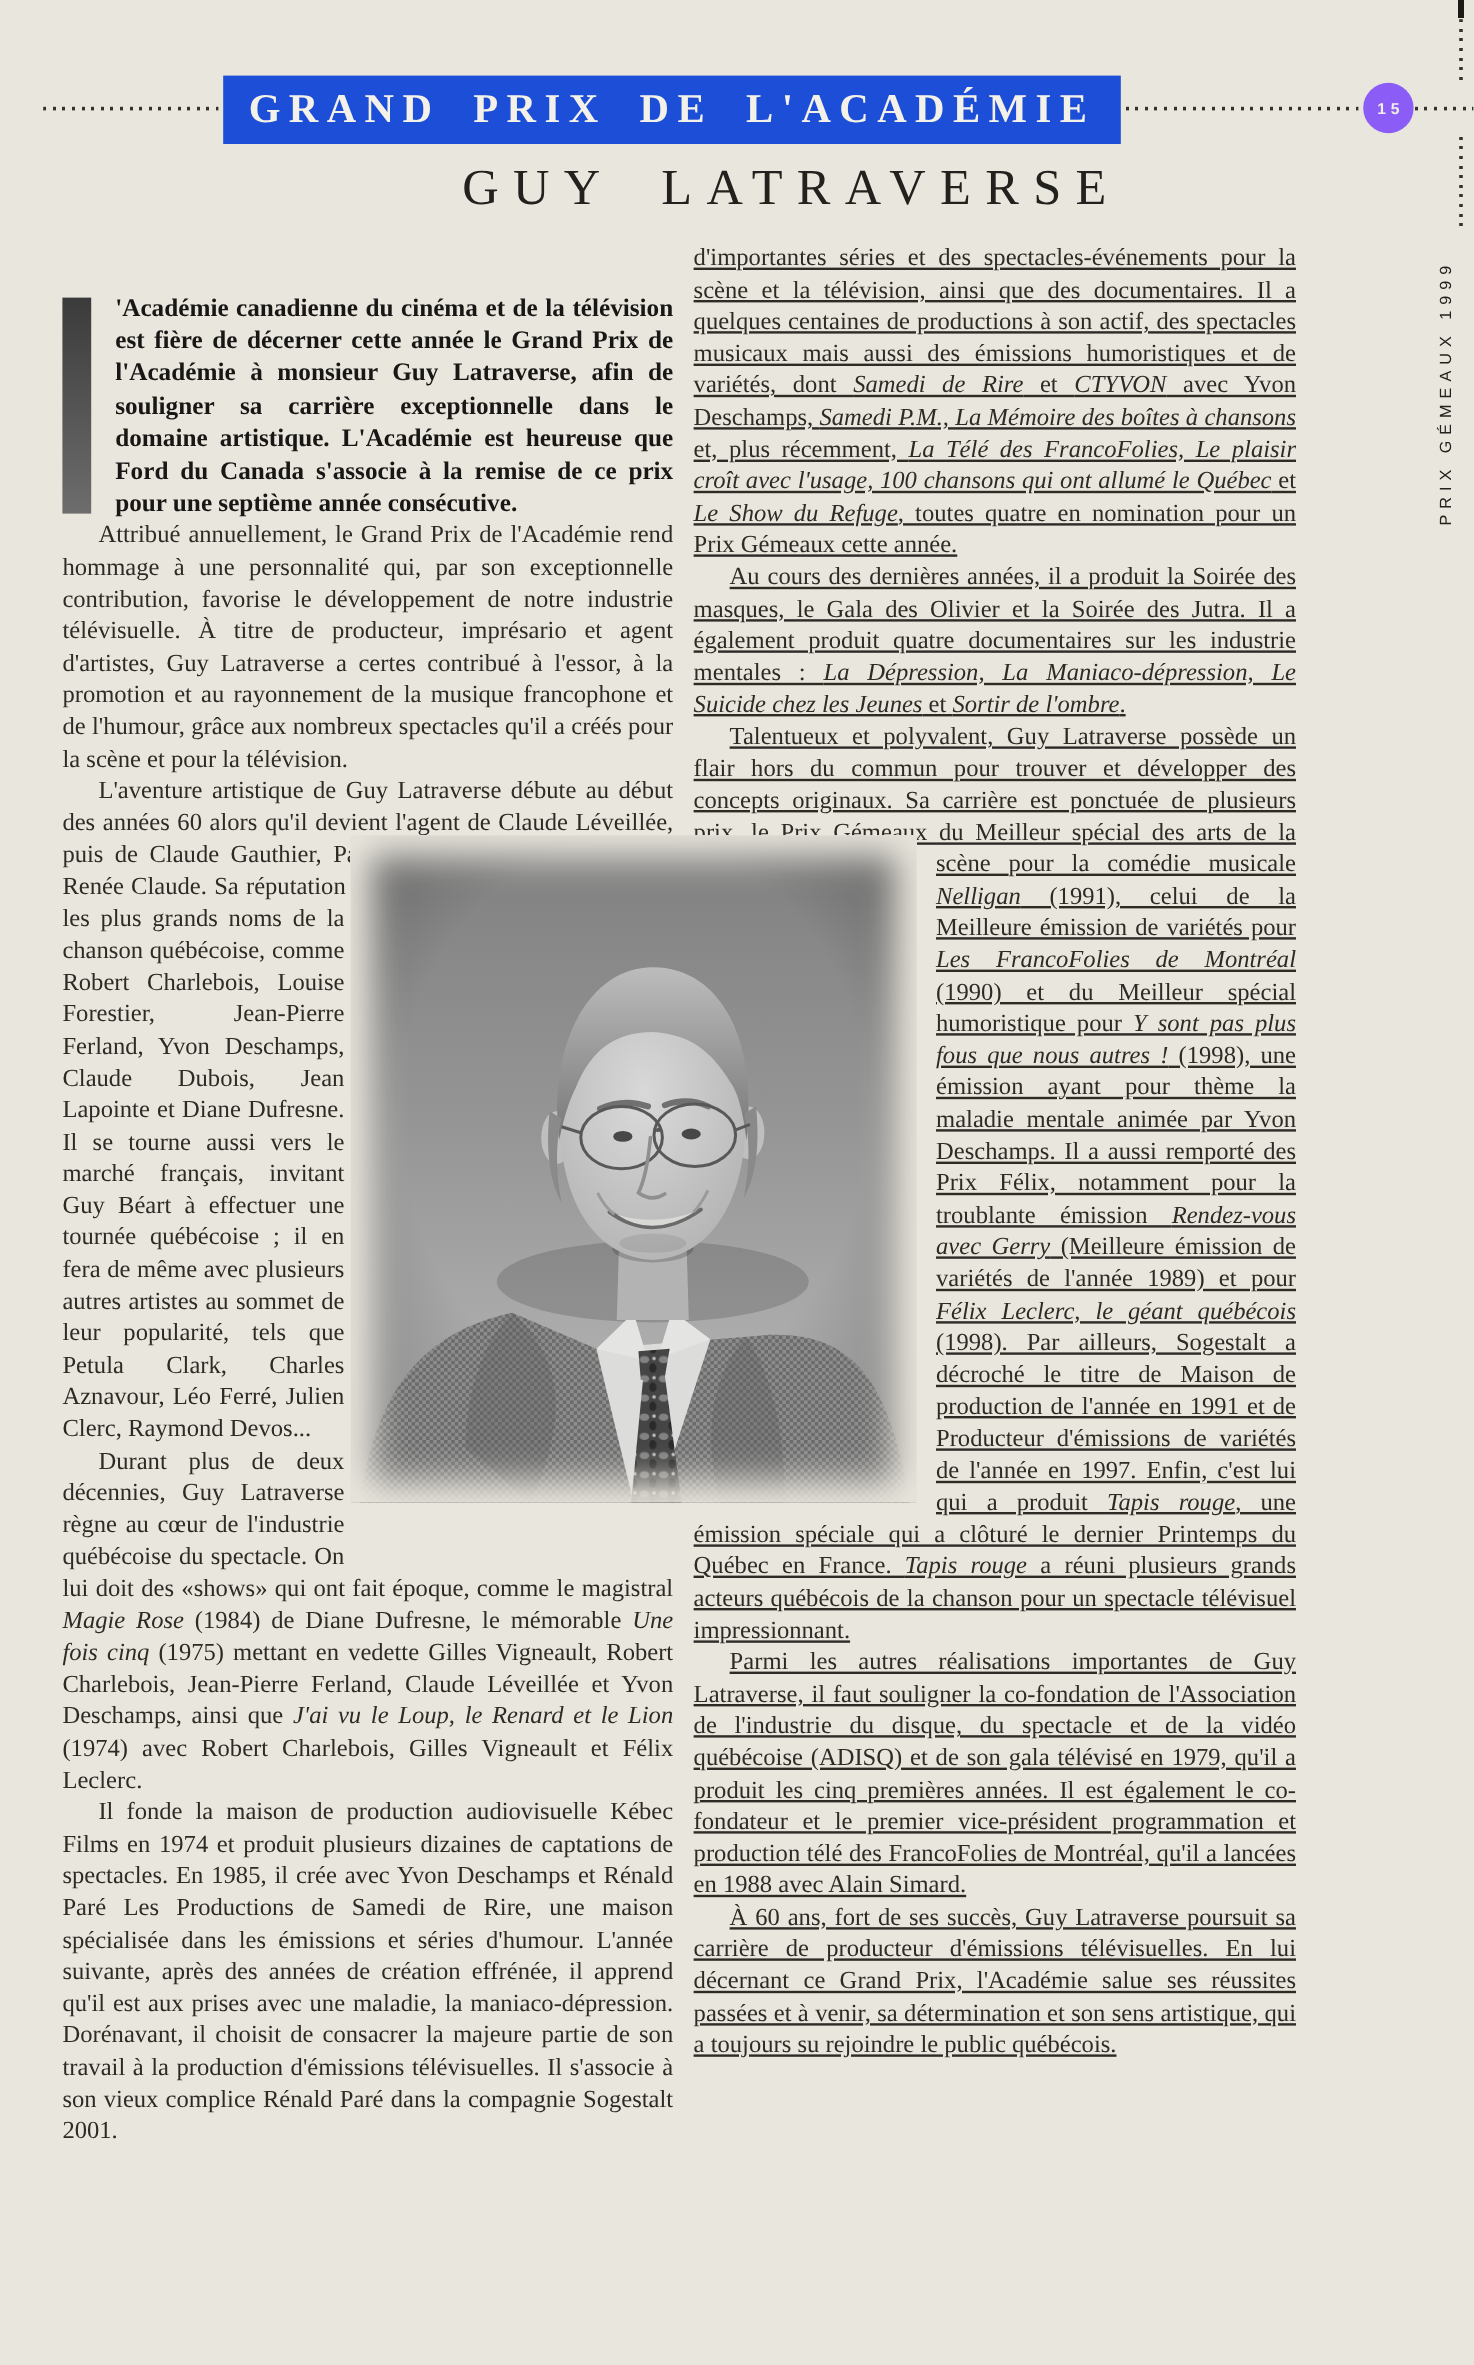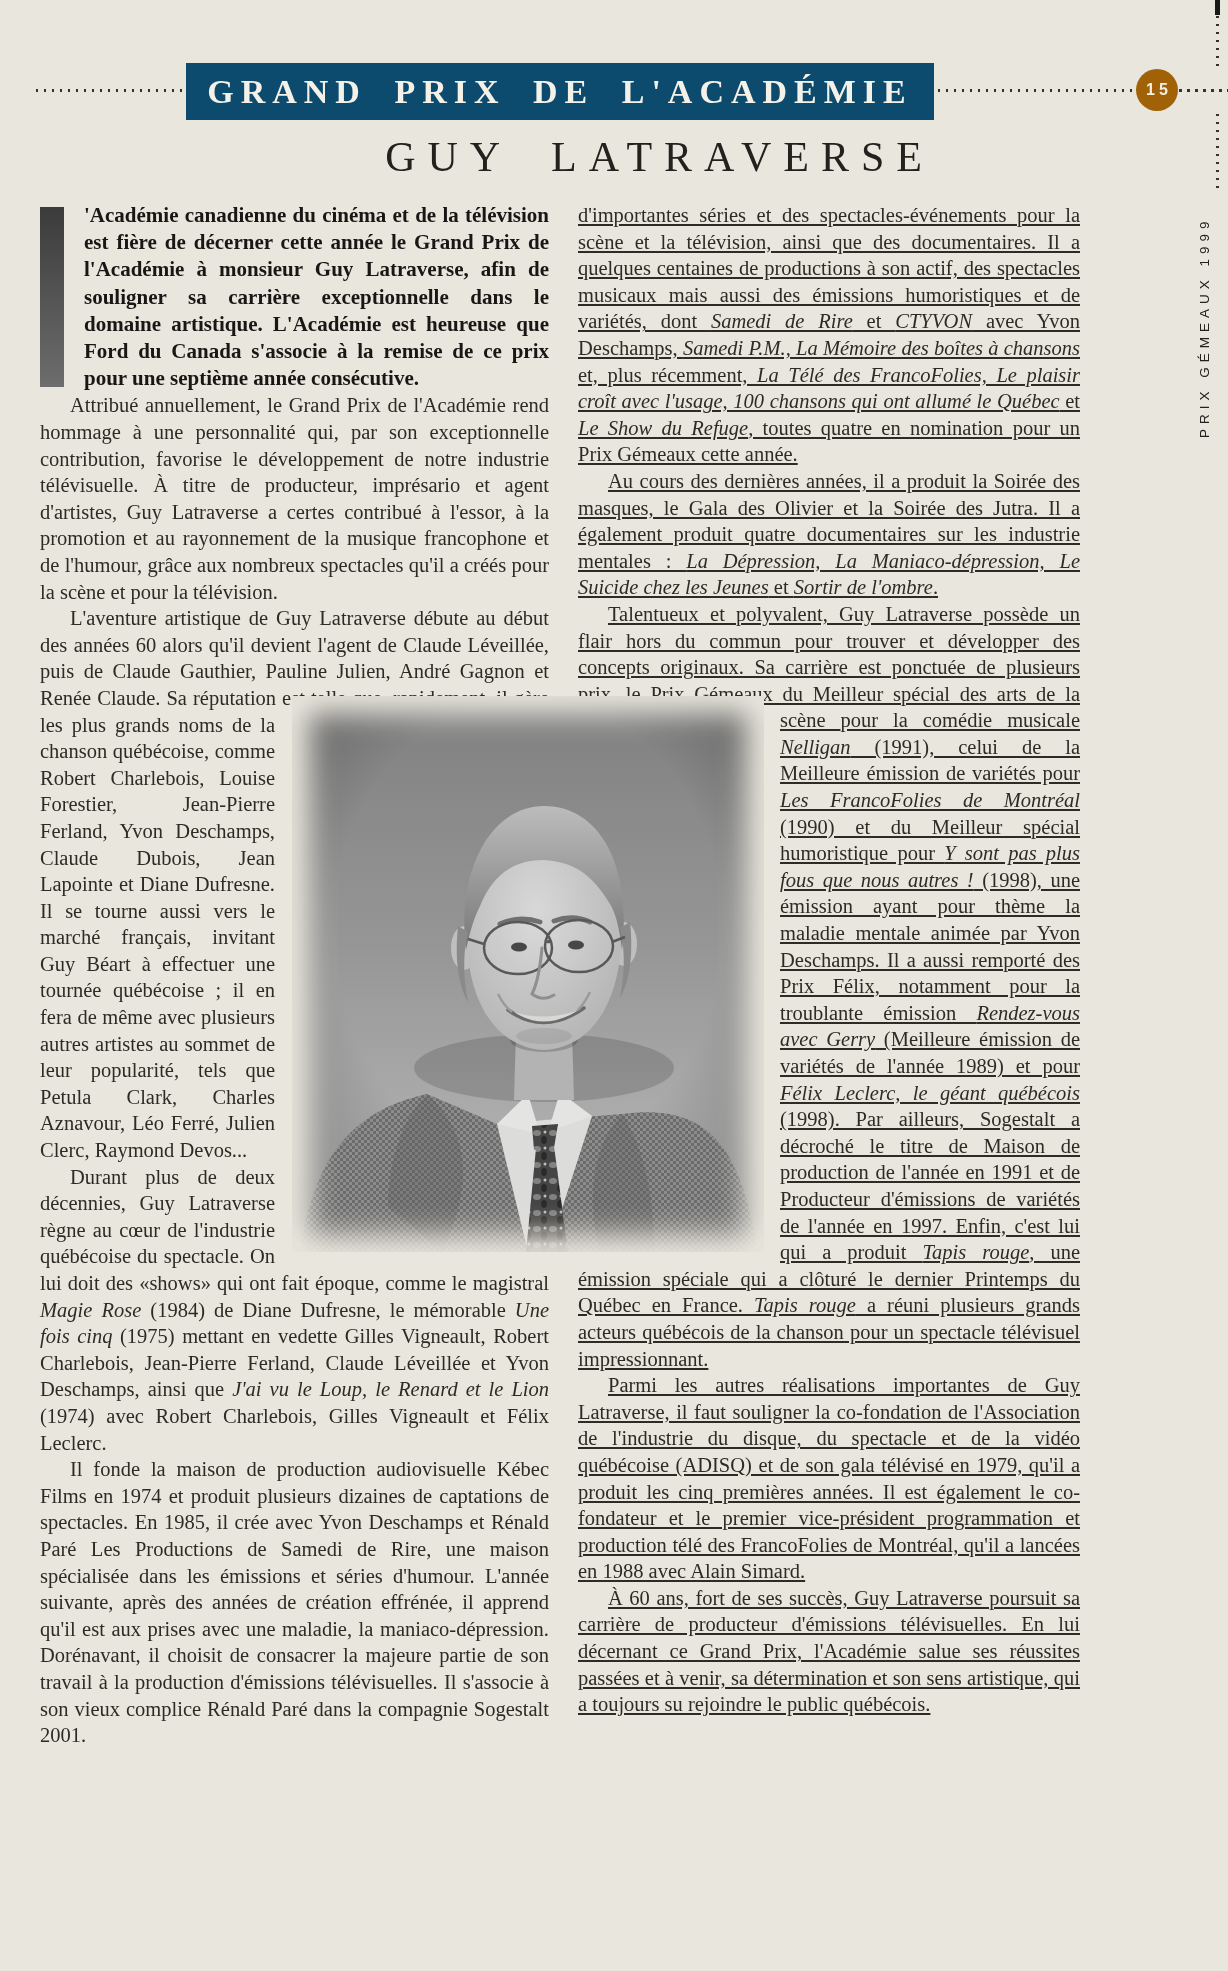--- a/index.html
+++ b/index.html
@@ -4,21 +4,21 @@
 <style>
   html,body{margin:0;padding:0;}
   body{
     width:1228px;height:1971px;position:relative;overflow:hidden;
     background:#e9e6dd;
     font-family:"Liberation Serif", serif;
   }
   
   .banner{
     position:absolute;left:186px;top:63px;width:748px;height:57px;
-    background:#0c4a6e;color:#f4f1e8;
+    background:#1d4ed8;color:#f4f1e8;
     display:flex;align-items:center;justify-content:center;
     font-size:34px;font-weight:700;letter-spacing:7px;word-spacing:12px;
     white-space:nowrap;
   }
   .subtitle{
     position:absolute;left:186px;top:133px;width:748px;
     text-align:right;font-size:42px;font-weight:400;color:#23211e;
     letter-spacing:12px;word-spacing:18px;white-space:nowrap;
   }
   
@@ -28,34 +28,34 @@
   .hdots.mid{left:938px;width:194px;}
   .hdots.right{left:1179px;width:49px;}
   .vdots{position:absolute;width:3px;left:1216px;
     background-image:repeating-linear-gradient(to bottom,#34322e 0 2.5px,transparent 2.5px 8px);}
   .vdots.top{top:16px;height:52px;}
   .vdots.mid{top:114px;height:76px;}
   .corner-tick{position:absolute;left:1215px;top:0;width:5px;height:15px;background:#1a1916;}
   
   .badge{
     position:absolute;left:1136px;top:69px;width:42px;height:42px;border-radius:50%;
-    background:#a16207;color:#f2efe6;display:flex;align-items:center;justify-content:center;
-    font-family:"Liberation Sans", sans-serif;font-size:16px;font-weight:700;
+    background:#8b5cf6;color:#f2efe6;display:flex;align-items:center;justify-content:center;
+    font-family:"Liberation Sans", sans-serif;font-size:13px;font-weight:700;
     letter-spacing:4px;text-indent:4px;
   }
   
   .vlabel{
     position:absolute;left:1197px;top:198px;height:240px;
     writing-mode:vertical-rl;transform:rotate(180deg);
     font-family:"Liberation Sans", sans-serif;font-size:13.5px;color:#23211e;
     letter-spacing:5px;white-space:nowrap;
   }
   
   .col{position:absolute;top:202px;color:#2e2b26;}
-  .col.left{left:40px;width:509px;}
+  .col.left{left:52px;width:509px;margin-top:41px;}
   .col.right{left:578px;width:502px;text-decoration:underline;}
   .para{margin:0;text-align:justify;font-size:20.5px;line-height:26.6px;}
   .para.indent{text-indent:30px;}
   .para em{font-style:italic;}
   .para.lead{
     position:relative;padding-left:44px;font-weight:700;color:#181715;
     font-size:21px;line-height:27.2px;text-indent:0;
   }
   .dropbar{
     position:absolute;left:0;top:5px;width:24px;height:calc(100% - 10px);

